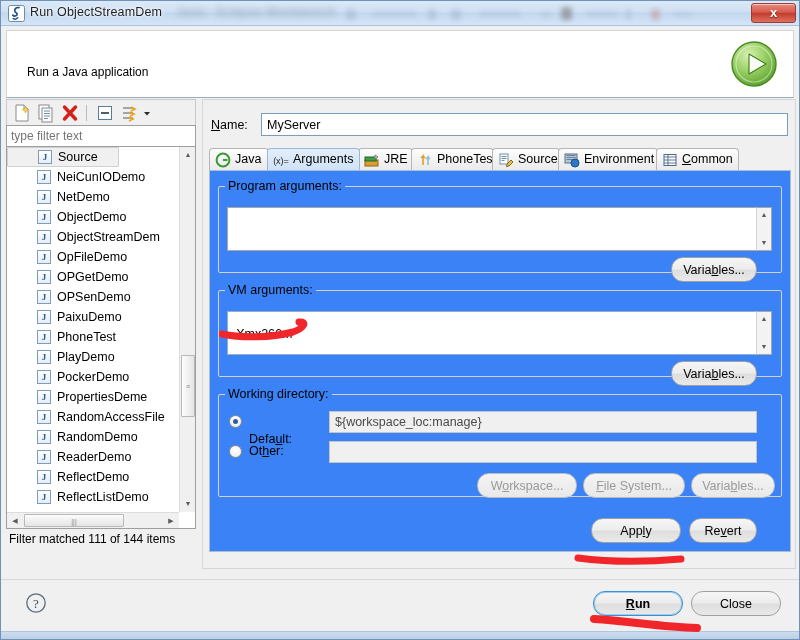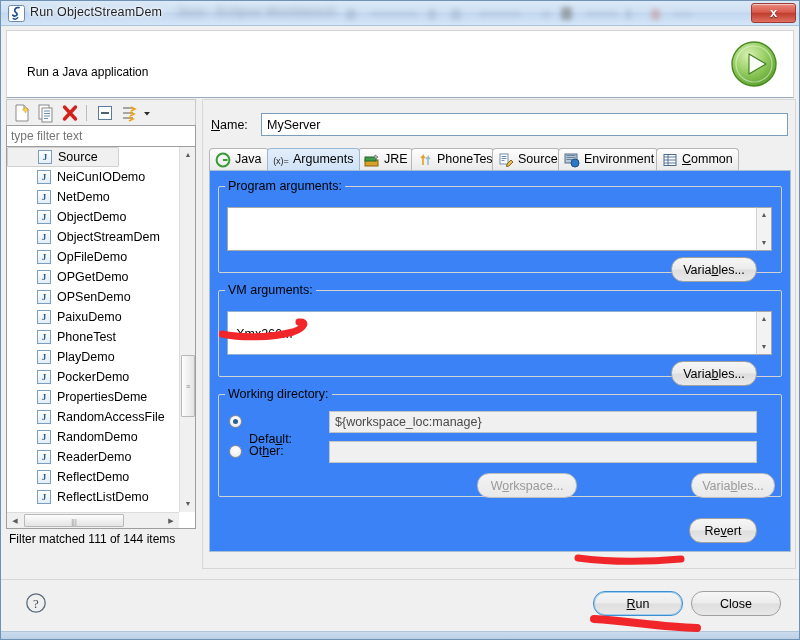--- a/index.html
+++ b/index.html
@@ -347,20 +347,21 @@
     cursor: pointer;
   }
   button.btn:disabled, button.btn.disabled {
     color: #9a9a9a;
     background: linear-gradient(to bottom,#f4f4f4,#e8e8e8);
     border-color: #bcbcbc;
   }
   button.btn.focused {
     border: 1px solid #3c8fd1;
     box-shadow: 0 0 0 1px #9fcbec inset;
+    font-weight: bold;
   }
   button.btn u { text-decoration: underline; }
 
   .radio {
     position: absolute;
     width: 13px; height: 13px;
     border-radius: 50%;
     background: radial-gradient(circle at 50% 35%, #ffffff 0%, #f2f2f2 60%, #dcdcdc 100%);
     border: 1px solid #8e8e8e;
     cursor: pointer;
@@ -615,23 +616,25 @@
 
           <div class="radio on" style="left:10px;top:14px;"></div>
           <div class="rlabel" style="left:30px;top:31px;">Defa<u>u</u>lt:</div>
           <div class="roinput" style="left:110px;top:10px;width:428px;">${workspace_loc:manage}</div>
 
           <div class="radio" style="left:10px;top:44px;"></div>
           <div class="rlabel" style="left:30px;top:43px;">Ot<u>h</u>er:</div>
           <div class="roinput" style="left:110px;top:40px;width:428px;"></div>
 
           <button class="btn disabled" style="left:258px;top:72px;width:100px;">W<u>o</u>rkspace...</button>
+          <button class="btn disabled" style="left:364px;top:72px;width:102px;"><u>F</u>ile System...</button>
           <button class="btn disabled" style="left:472px;top:72px;width:84px;">Varia<u>b</u>les...</button>
         </fieldset>
 
+        <button class="btn" style="left:381px;top:347px;width:90px;">App<u>l</u>y</button>
         <button class="btn" style="left:479px;top:347px;width:68px;">Re<u>v</u>ert</button>
       </div>
     </div>
   </div>
 
   <div id="footer-sep"></div>
 
   <svg id="help-btn" viewBox="0 0 22 22">
     <circle cx="11" cy="11" r="9.2" fill="#f0f0f0" stroke="#5a6b7d" stroke-width="1.3"></circle>
     <text x="11" y="15.6" text-anchor="middle" font-family="Liberation Serif, serif" font-size="13" fill="#3c4a58">?</text>

